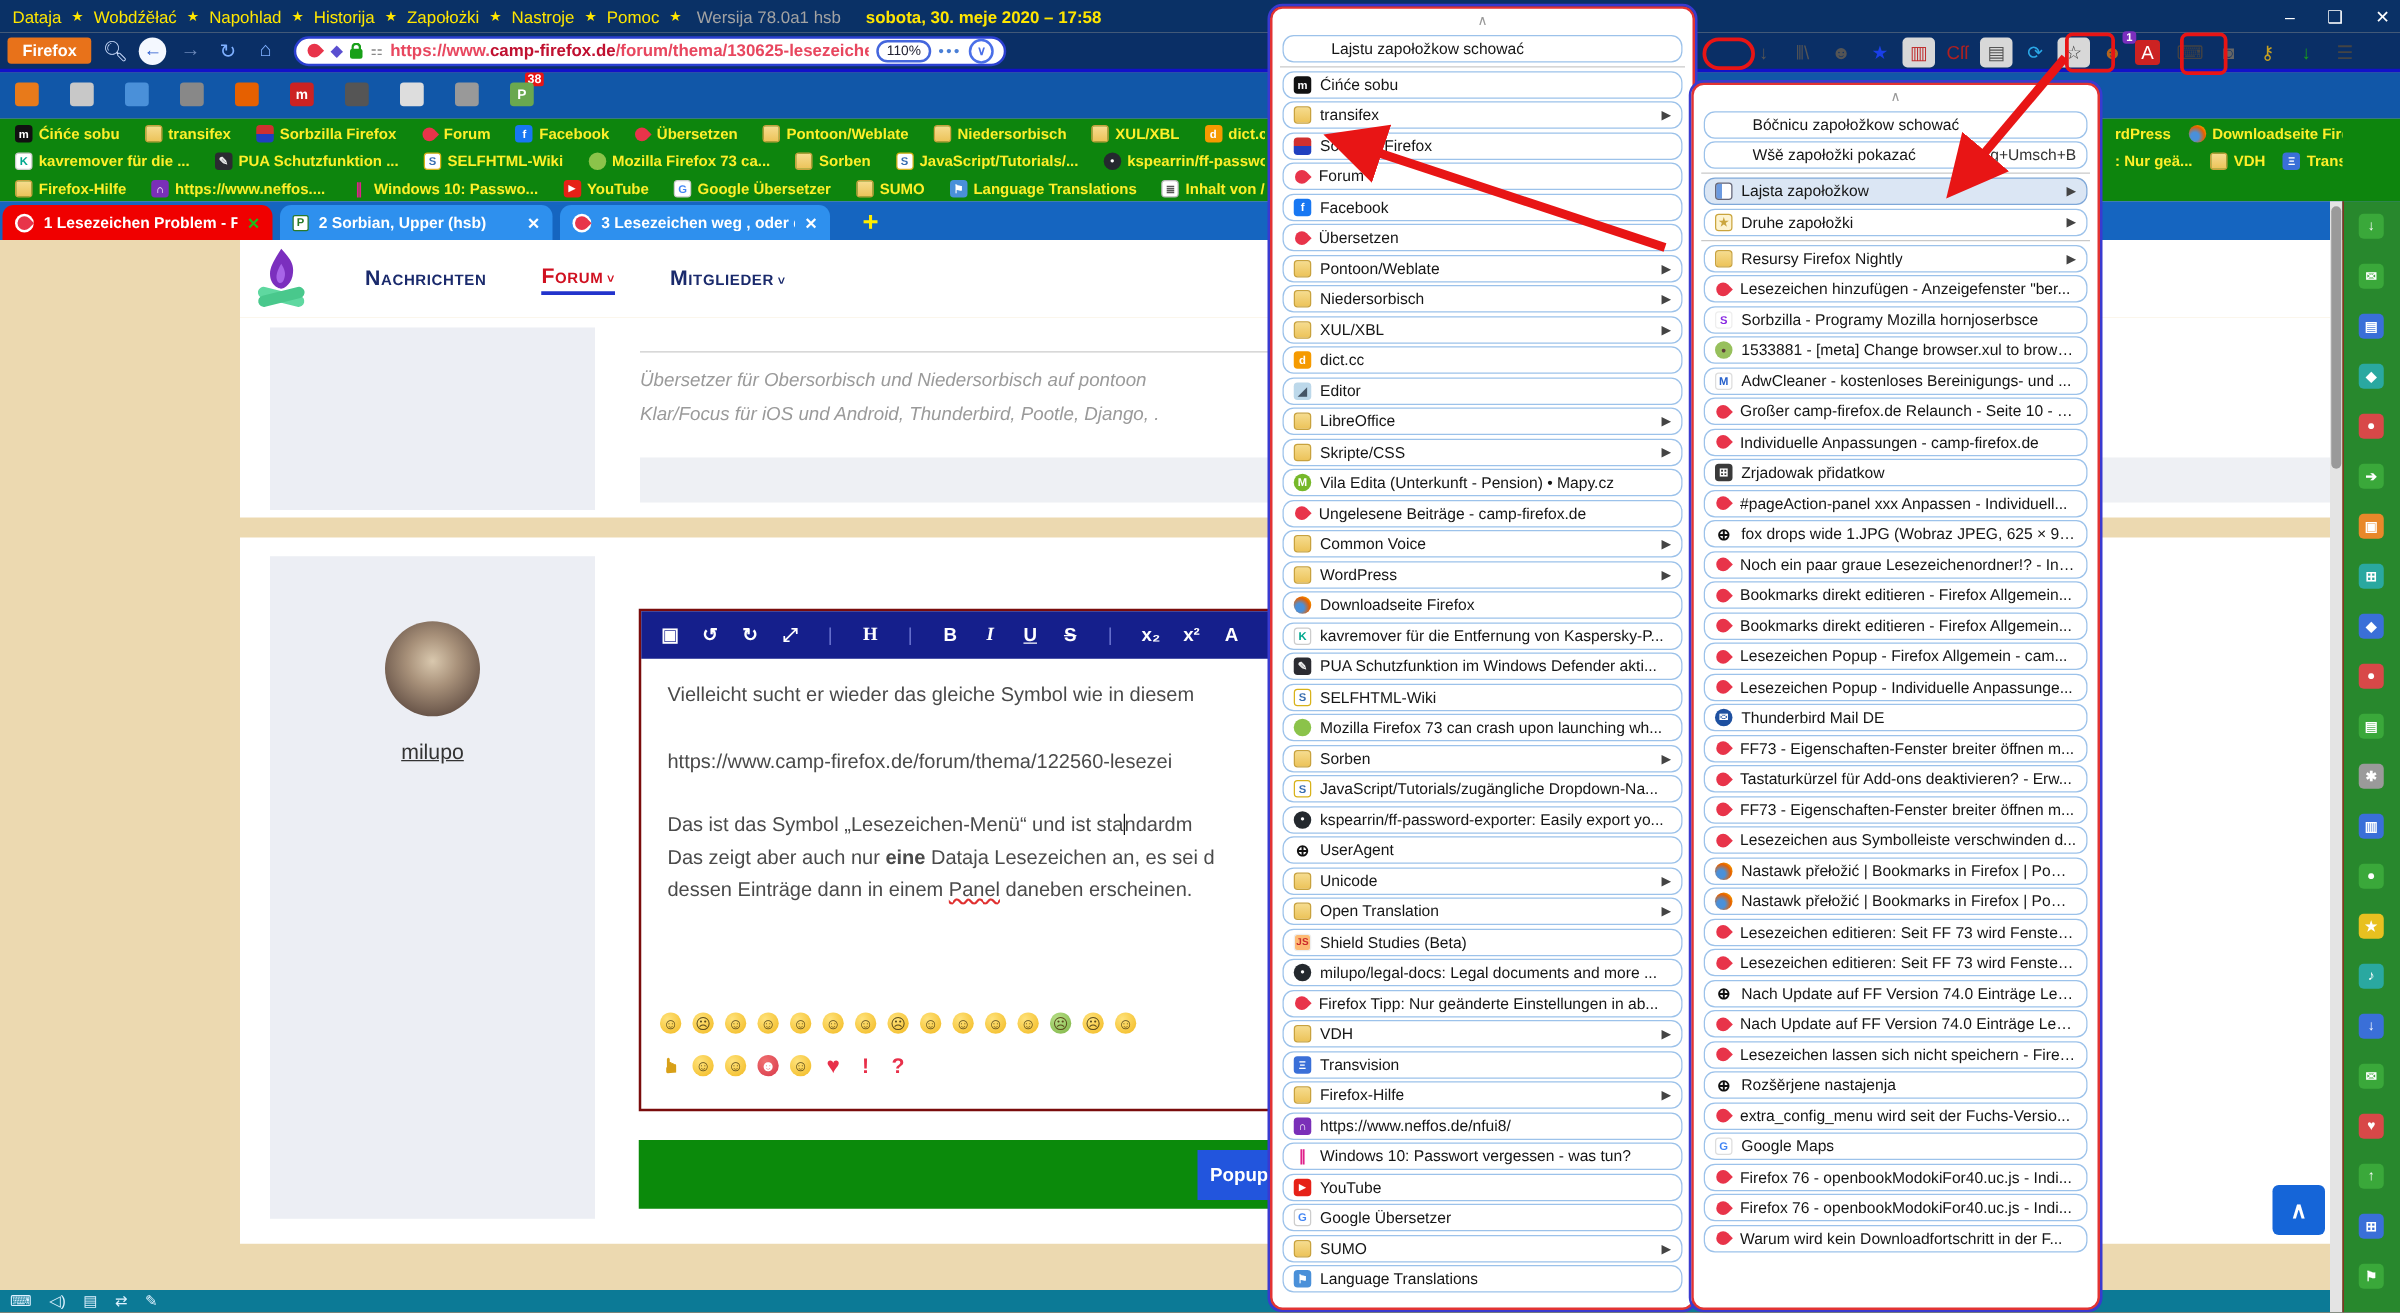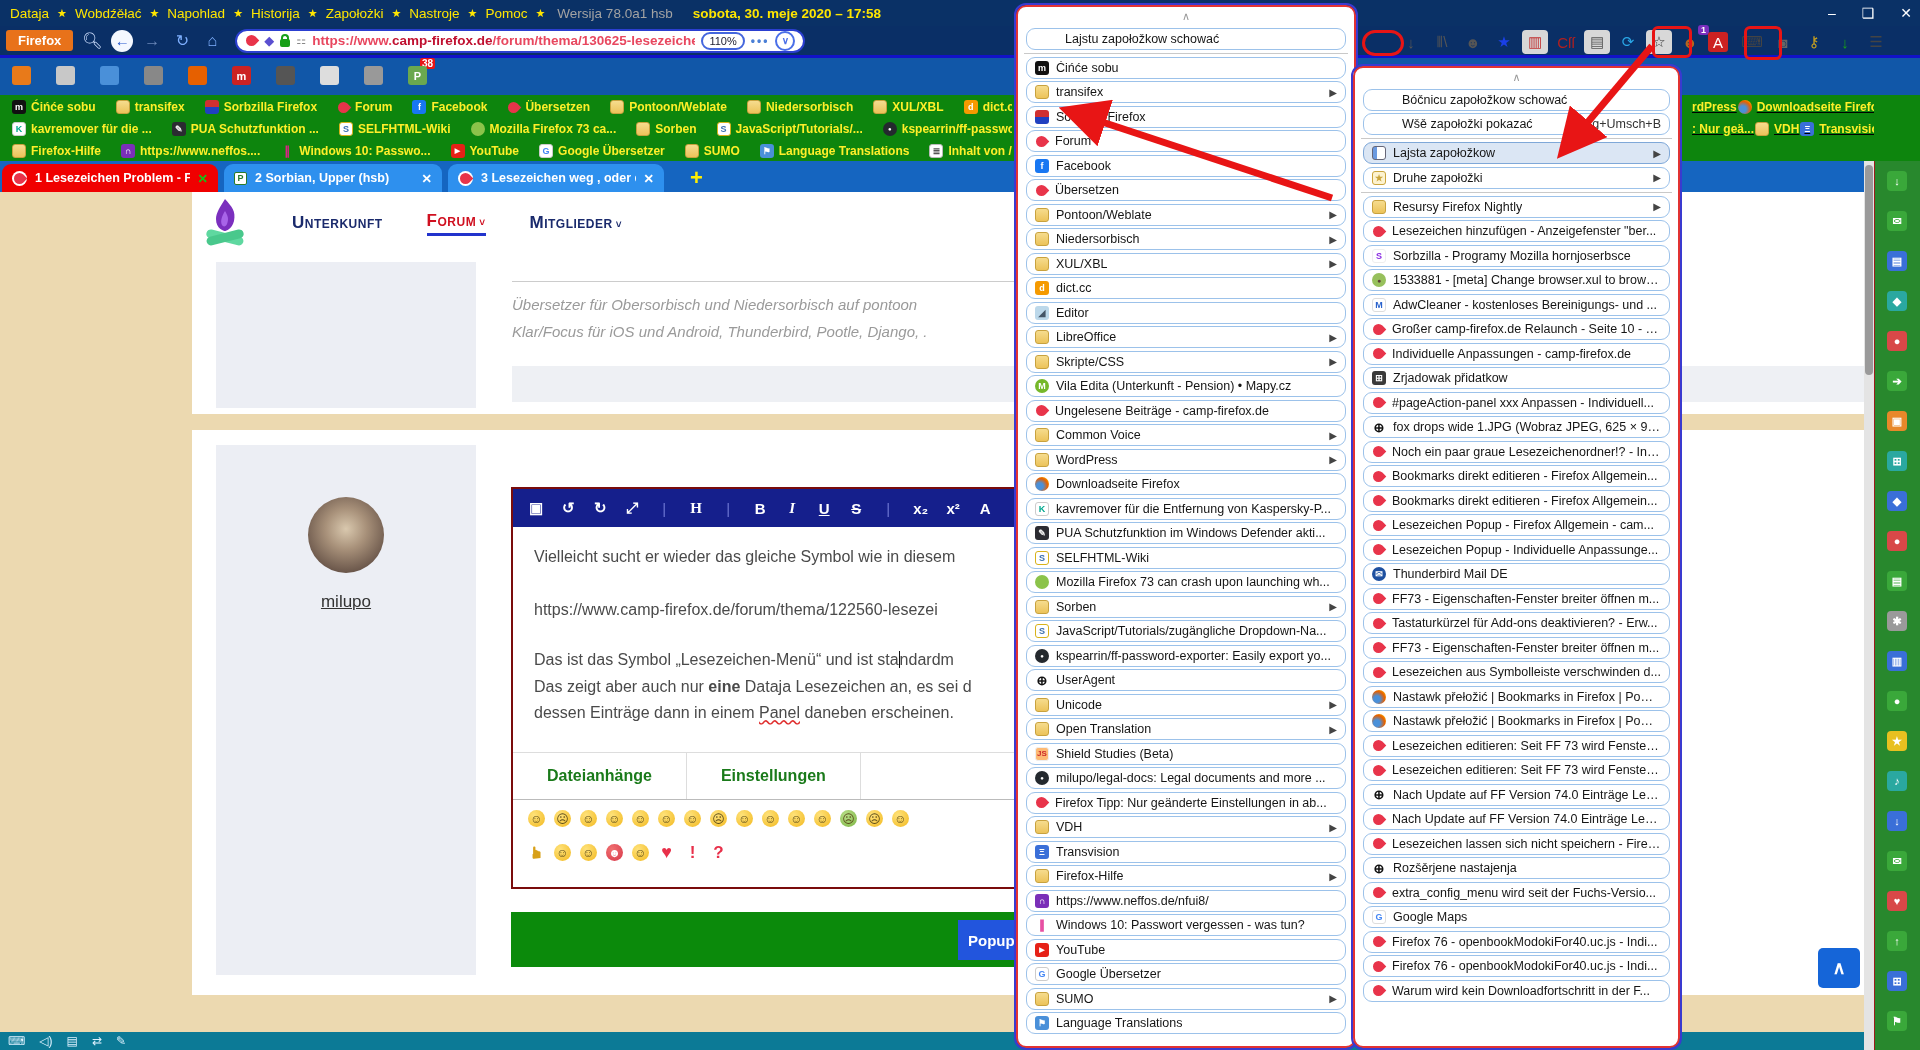--- a/index.html
+++ b/index.html
@@ -39,21 +39,21 @@
           border-radius:3px;padding:0 3px;}
   
   .iconrow{left:0;top:58px;width:1920px;height:37px;background:#1157a8;}
   .qic{position:absolute;top:8px;width:19px;height:19px;border-radius:3px;display:flex;align-items:center;
        justify-content:center;font-size:11px;font-weight:bold;color:#fff;}
   .qbadge{position:absolute;background:#e81515;color:#fff;font-size:10px;font-weight:bold;border-radius:2px;
           padding:0 2px;top:0px;}
   
   .bkarea{left:0;top:95px;width:1920px;height:66px;background:#0d850d;}
   .bkrow{position:absolute;left:12px;display:flex;gap:20px;align-items:center;height:22px;width:1000px;overflow:hidden;}
-  .bkfrag{position:absolute;display:flex;gap:1px;align-items:center;height:22px;width:182px;overflow:hidden;text-decoration:underline;}
+  .bkfrag{position:absolute;display:flex;gap:14px;align-items:center;height:22px;width:182px;overflow:hidden;}
   .bk{display:inline-flex;align-items:center;gap:5px;font-weight:bold;font-size:12px;color:#ffef2a;white-space:nowrap;}
   
   .tabbar{left:0;top:161px;width:1920px;height:31px;background:#1565c0;}
   .tab{position:absolute;top:3px;height:28px;border-radius:9px 9px 0 0;display:flex;align-items:center;gap:8px;
        padding:0 10px;color:#fff;font-weight:bold;font-size:12.5px;box-sizing:border-box;background:#2e90ee;}
   .tab .close{font-weight:bold;margin-left:auto;}
   .tab.red{background:#f00000;}
   .newtab{position:absolute;top:4px;color:#ffee00;font-size:22px;font-weight:bold;}
   
   .pageheader{left:192px;top:192px;width:1681px;height:62px;background:#fff;display:flex;align-items:center;gap:44px;}
@@ -352,21 +352,21 @@
       <div class="newtab" style="left: 690px;">+</div>
     </div>
 
   <div class="abs pageheader" id="pageheader">
     <svg width="46" height="52" viewBox="0 0 46 52" style="margin-left:10px;">
       <path d="M23 2 C30 10 34 14 32 24 C30 32 24 34 23 34 C22 34 14 32 14 22 C14 16 18 10 23 2 Z" fill="#7b2fbe"></path>
       <path d="M23 14 C26 19 27 22 25 27 C24 30 21 30 20 28 C18 24 20 19 23 14 Z" fill="#a864e8"></path>
       <rect x="4" y="36" width="38" height="9" rx="4.5" fill="#5fd8a0" transform="rotate(14 23 40)"></rect>
       <rect x="4" y="36" width="38" height="9" rx="4.5" fill="#49c88c" transform="rotate(-14 23 40)"></rect>
     </svg>
-    <span class="pnav">Unterkunft</span>
+    <span class="pnav">Nachrichten</span>
     <span class="pnav active"><span>Forum</span><span class="chev">˅</span></span>
     <span class="pnav"><span>Mitglieder</span><span class="chev">˅</span></span>
   </div>
 
   <div class="card" style="left:192px;top:254px;width:1681px;height:160px;"></div>
   <div class="authorbox" style="left:216px;top:262px;width:260px;height:146px;"></div>
   <div class="hr" style="left:512px;top:281px;width:1010px;"></div>
   <div class="sig" style="left:512px;top:296px;">Übersetzer für Obersorbisch und Niedersorbisch auf pontoon</div>
   <div class="sig" style="left:512px;top:323px;">Klar/Focus für iOS und Android, Thunderbird, Pootle, Django, .</div>
   <div class="grayfooter" style="left:512px;top:366px;width:1361px;height:36px;"></div>
@@ -393,24 +393,20 @@
         <span class="edtb">x₂</span>
         <span class="edtb">x²</span>
         <span class="edtb">A</span>
       </div>
   </div>
   <div class="edline" style="left:534px;top:548px;"><span>Vielleicht sucht er wieder das gleiche Symbol wie in diesem</span></div>
   <div class="edline" style="left:534px;top:601px;"><span>https://www.camp-firefox.de/forum/thema/122560-lesezei</span></div>
   <div class="edline" style="left:534px;top:651px;"><span>Das ist das Symbol „Lesezeichen-Menü“ und ist sta</span><span class="cursorbar"></span><span>ndardm</span></div>
   <div class="edline" style="left:534px;top:678px;"><span>Das zeigt aber auch nur </span><b>eine</b><span> Dataja Lesezeichen an, es sei d</span></div>
   <div class="edline" style="left:534px;top:704px;"><span>dessen Einträge dann in einem </span><span class="wavy">Panel</span><span> daneben erscheinen.</span></div>
-  <div class="edtabs" style="left:513px;top:752px;width:815px;">
-    <div class="edtab">Dateianhänge</div>
-    <div class="edtab">Einstellungen</div>
-  </div>
   <div class="emorow" id="emorow1" style="left:528px;top:810px;">
       <span class="emo">☺</span>
       <span class="emo">☹</span>
       <span class="emo">☺</span>
       <span class="emo">☺</span>
       <span class="emo">☺</span>
       <span class="emo">☺</span>
       <span class="emo">☺</span>
       <span class="emo">☹</span>
       <span class="emo">☺</span>

